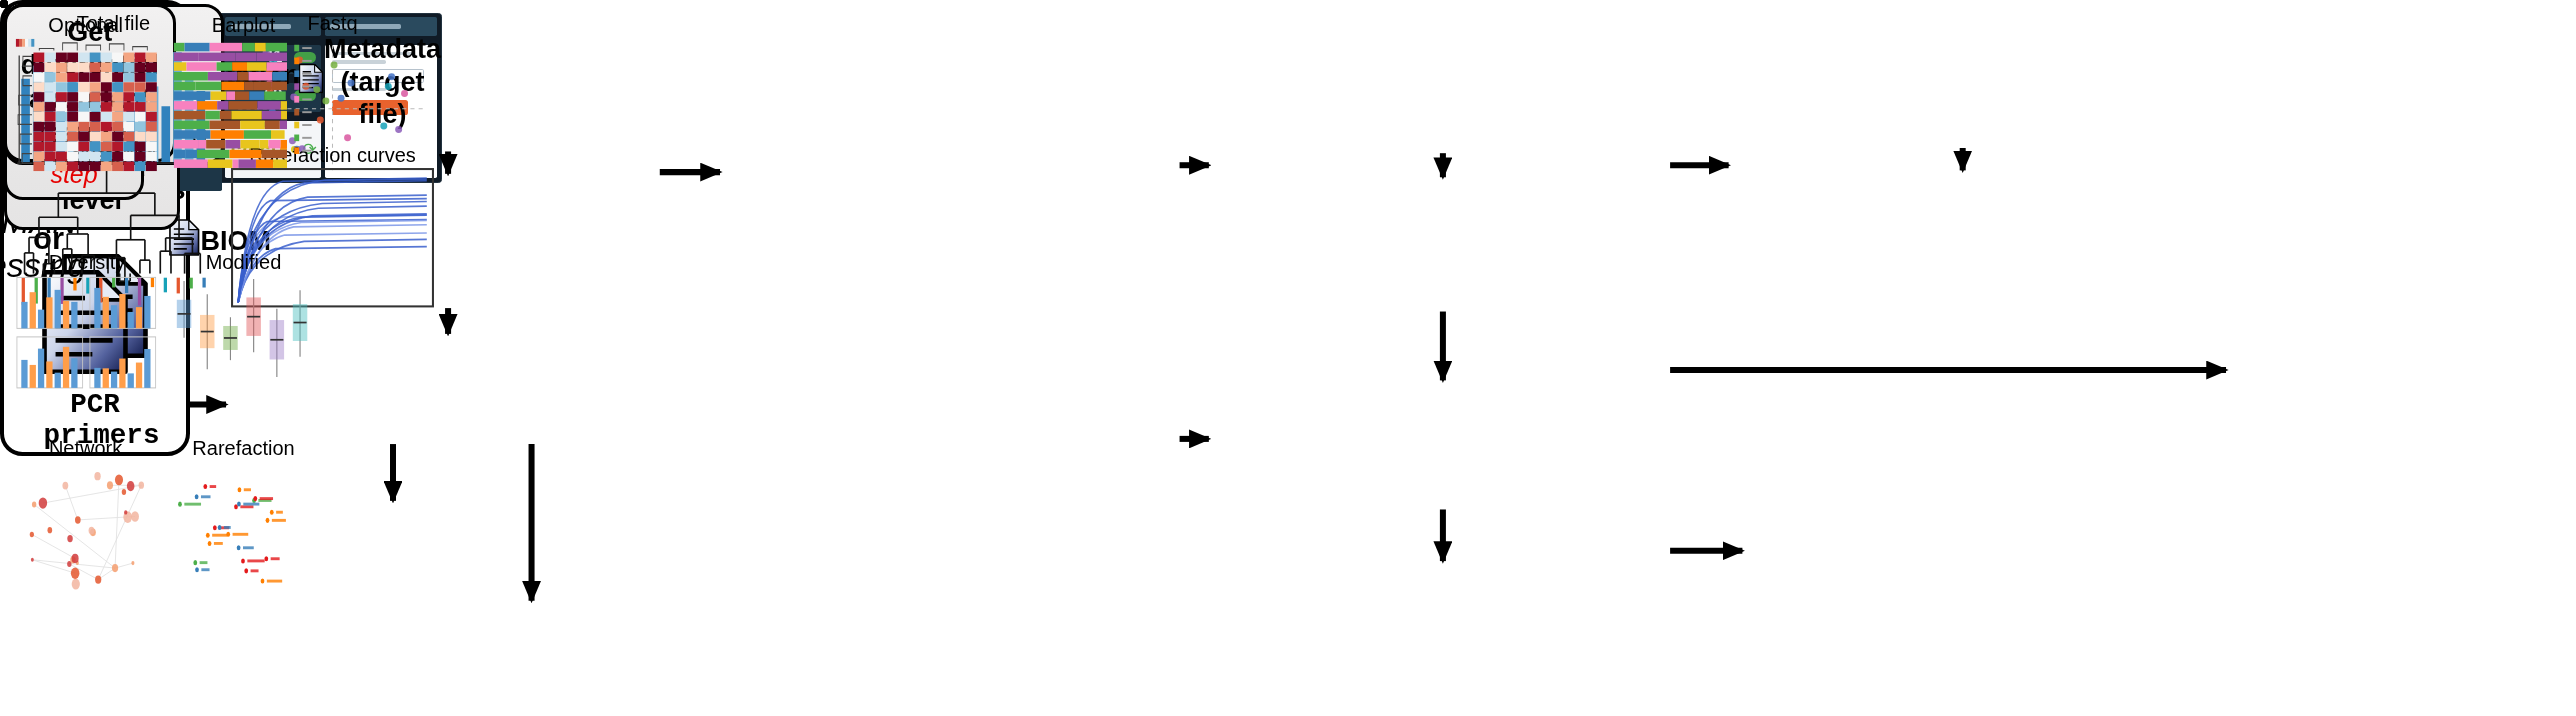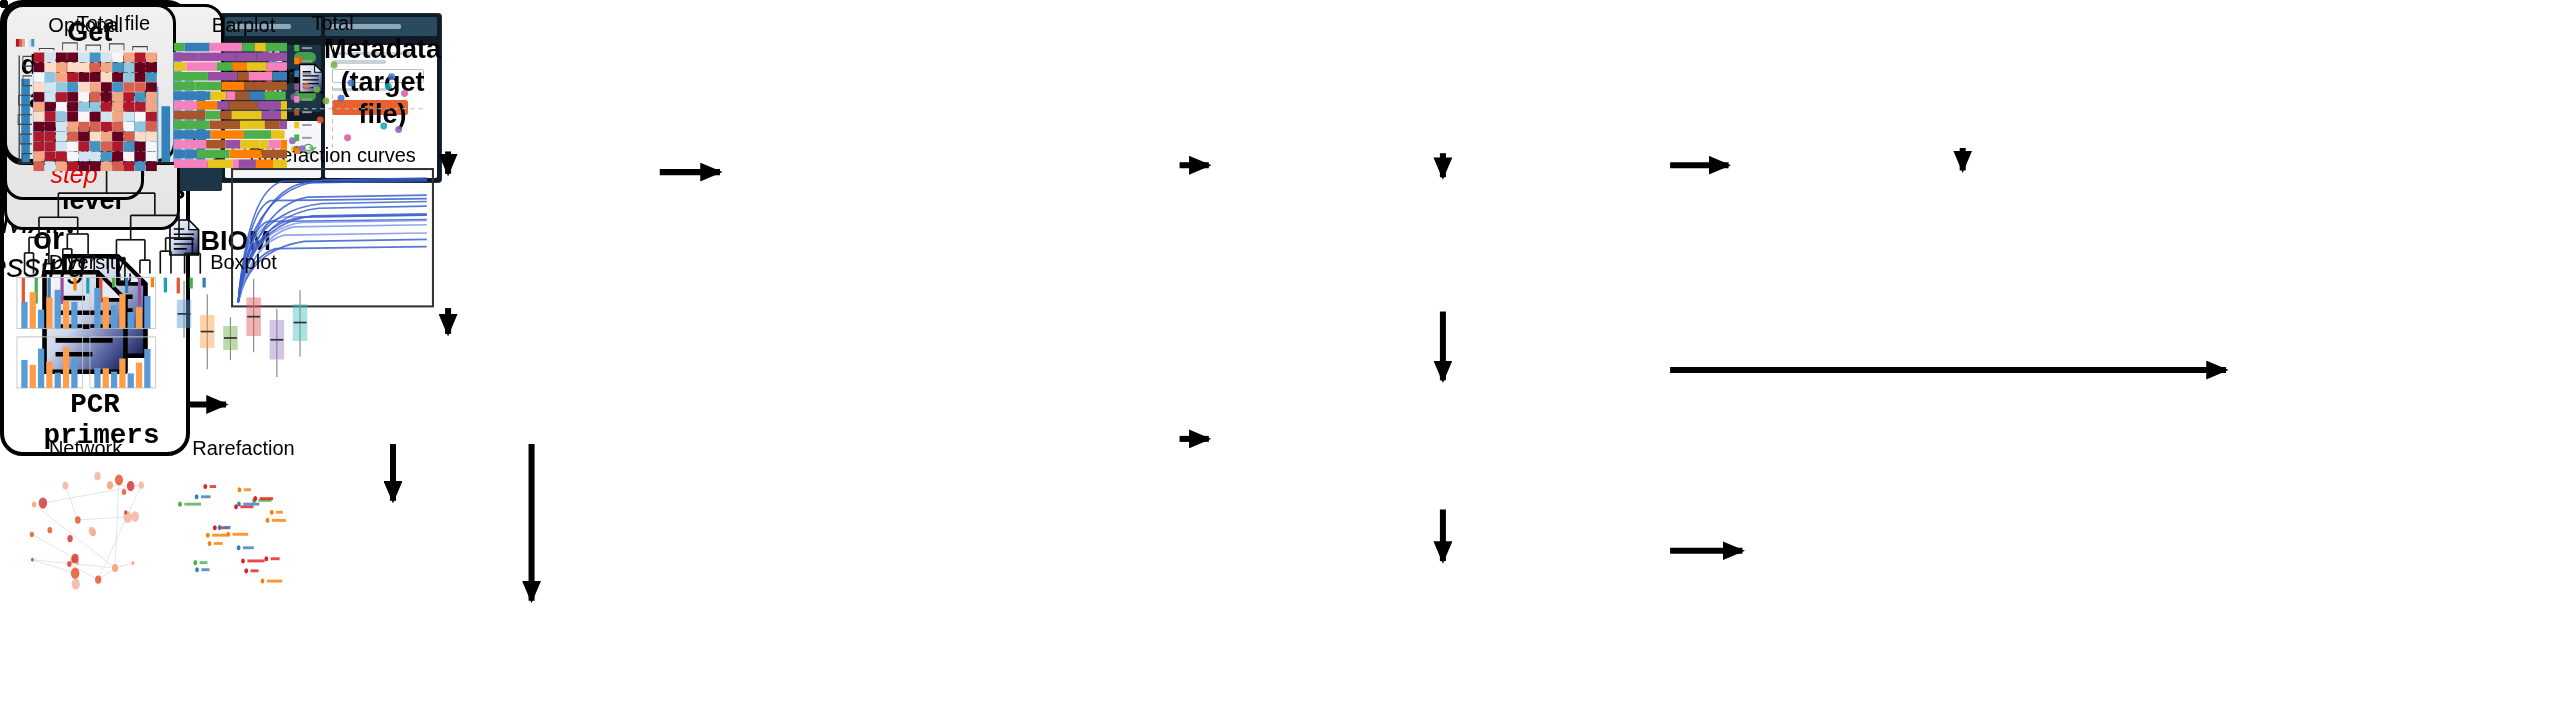--- a/index.html
+++ b/index.html
@@ -295,21 +295,21 @@
             <rect x="73.4" y="34.758871936592676" width="4.2" height="27.241128063407324" fill="#3182bd"></rect>
             <rect x="79.10000000000001" y="8.36063831316337" width="4.2" height="53.63936168683663" fill="#6baed6"></rect>
             <rect x="84.8" y="21.248129336744604" width="4.2" height="40.751870663255396" fill="#6baed6"></rect>
             <rect x="90.5" y="27.309762666611817" width="4.2" height="34.69023733338818" fill="#3182bd"></rect>
             <line x1="3" y1="62.5" x2="97" y2="62.5" stroke="#333" stroke-width="0.6"></line>
             <line x1="4" y1="10" x2="4" y2="62.5" stroke="#333" stroke-width="0.6"></line>
           </svg>
         </div>
     </div>
     <div class="mini" style="left:226px; top:6.9px; width:205px; height:126px">
-      <div class="mini-title">Total</div>
+      <div class="mini-title">Fastq</div>
       <div class="mini-plot">
           <svg viewBox="0 0 100 70" preserveAspectRatio="none" style="width: 100%; height: 100%;">
             <line x1="50" y1="5" x2="50" y2="66" stroke="#bbb" stroke-dasharray="2,2" stroke-width="0.5"></line>
             <line x1="4" y1="36" x2="96" y2="36" stroke="#bbb" stroke-dasharray="2,2" stroke-width="0.5"></line>
             <circle cx="44.04585284835" cy="41.44606527520626" r="1.7" fill="#e4572e" opacity="0.85"></circle>
             <circle cx="50.75502602418653" cy="14.684142095821045" r="1.7" fill="#76b041" opacity="0.85"></circle>
             <circle cx="54.18357012988235" cy="30.868431391133196" r="1.7" fill="#4472c4" opacity="0.85"></circle>
             <circle cx="24.147477491827438" cy="19.449766036332477" r="1.7" fill="#d957a0" opacity="0.85"></circle>
             <circle cx="77.22585111261618" cy="25.10475919633394" r="1.7" fill="#17a2b8" opacity="0.85"></circle>
             <circle cx="82.2731822320601" cy="46.06946978581579" r="1.7" fill="#8b5cb8" opacity="0.85"></circle>
@@ -726,21 +726,21 @@
             <rect x="60.7" y="55.481846636851245" width="4.3" height="11.518153363148754" fill="#ff9e4a"></rect>
             <rect x="66.4" y="57.39642555890438" width="4.3" height="9.603574441095615" fill="#5b9bd5"></rect>
             <rect x="72.1" y="49.72436850598285" width="4.3" height="17.275631494017148" fill="#ff9e4a"></rect>
             <rect x="77.8" y="58.46148005382227" width="4.3" height="8.538519946177733" fill="#5b9bd5"></rect>
             <rect x="83.5" y="52.095264590855344" width="4.3" height="14.904735409144655" fill="#ff9e4a"></rect>
             <rect x="89.2" y="44.111978505790226" width="4.3" height="22.888021494209774" fill="#5b9bd5"></rect>
           </svg>
         </div>
     </div>
     <div class="mini" style="left:167px; top:246px; width:145px; height:143px">
-      <div class="mini-title">Boxplot</div>
+      <div class="mini-title">Modified</div>
       <div class="mini-plot">
           <svg viewBox="0 0 100 70" preserveAspectRatio="none" style="width: 100%; height: 100%;">
             <line x1="9" y1="4.073477073373962" x2="9" y2="37.43173807669978" stroke="#888" stroke-width="0.8"></line>
             <rect x="4.5" y="15.65128166049313" width="9" height="15.618760704351011" fill="#5b9bd5" opacity="0.45" stroke="#5b9bd5" stroke-width="1"></rect>
             <line x1="4.5" y1="23.460662012668635" x2="13.5" y2="23.460662012668635" stroke="#333" stroke-width="1"></line>
             <line x1="25" y1="11.928083382746248" x2="25" y2="56.062561625411064" stroke="#888" stroke-width="0.8"></line>
             <rect x="20.5" y="24.574416339432087" width="9" height="18.57014226707171" fill="#ff9e4a" opacity="0.45" stroke="#ff9e4a" stroke-width="1"></rect>
             <line x1="20.5" y1="33.85948747296794" x2="29.5" y2="33.85948747296794" stroke="#333" stroke-width="1"></line>
             <line x1="41" y1="25.43109921968128" x2="41" y2="50.68279931656215" stroke="#888" stroke-width="0.8"></line>
             <rect x="36.5" y="31.07520569748022" width="9" height="13.110021252236338" fill="#70ad47" opacity="0.45" stroke="#70ad47" stroke-width="1"></rect>

